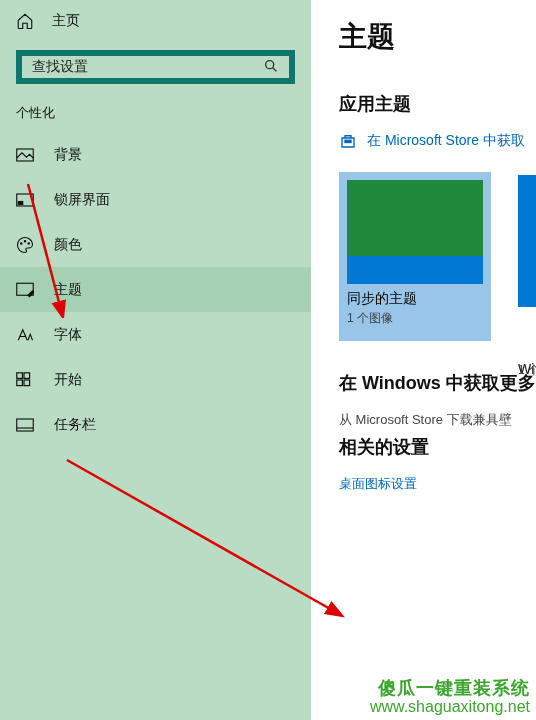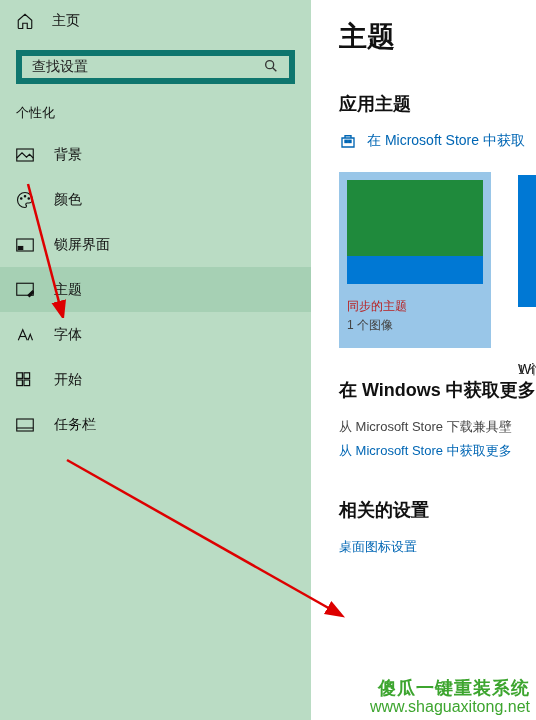--- a/index.html
+++ b/index.html
@@ -105,21 +105,21 @@
       position: relative;
     }
     .theme-thumb::after {
       content: '';
       position: absolute;
       left: 0; bottom: 0;
       width: 136px;
       height: 28px;
       background: #0078d4;
     }
-    .theme-card .tname { font-size: 12px; color: #b91c1c; margin-top: 14px; }
+    .theme-card .tname { font-size: 14px; color: #000000; margin-top: 6px; }
     .theme-card .tcount { font-size: 12px; color: #444; margin-top: 2px; }
     .partial-card {
       position: absolute;
       right: 0;
       top: 175px;
       width: 18px;
       height: 132px;
       background: #0078d4;
     }
     .partial-label {
@@ -202,38 +202,38 @@
     <span class="icon">
       <svg width="18" height="14" viewBox="0 0 24 18" fill="none" stroke="#111" stroke-width="1.5">
           <rect x="1" y="1" width="22" height="16"></rect>
           <polyline points="1,13 8,6 14,12 18,8 23,13"></polyline>
         </svg>
     </span>
     <span>背景</span>
   </div>
   <div class="nav-item">
     <span class="icon">
+      <svg width="18" height="14" viewBox="0 0 24 18" fill="none" stroke="#111" stroke-width="1.5">
+          <rect x="1" y="1" width="22" height="16"></rect>
+          <rect x="3" y="11" width="6" height="4" fill="#111"></rect>
+        </svg>
+    </span>
+    <span>锁屏界面</span>
+  </div>
+  <div class="nav-item">
+    <span class="icon">
       <svg width="18" height="18" viewBox="0 0 24 24" fill="none" stroke="#111" stroke-width="1.5">
           <path d="M12 2a10 10 0 1 0 0 20c1 0 2-1 2-2s-1-1-1-2 1-2 2-2h2a5 5 0 0 0 5-5c0-5-5-9-10-9z"></path>
           <circle cx="7" cy="10" r="1" fill="#111"></circle>
           <circle cx="12" cy="7" r="1" fill="#111"></circle>
           <circle cx="17" cy="10" r="1" fill="#111"></circle>
         </svg>
     </span>
     <span>颜色</span>
   </div>
-  <div class="nav-item">
-    <span class="icon">
-      <svg width="18" height="14" viewBox="0 0 24 18" fill="none" stroke="#111" stroke-width="1.5">
-          <rect x="1" y="1" width="22" height="16"></rect>
-          <rect x="3" y="11" width="6" height="4" fill="#111"></rect>
-        </svg>
-    </span>
-    <span>锁屏界面</span>
-  </div>
   <div class="nav-item selected">
     <span class="icon">
       <svg width="18" height="16" viewBox="0 0 24 20" fill="none" stroke="#111" stroke-width="1.5">
           <rect x="1" y="1" width="22" height="16"></rect>
           <path d="M16 17 l6-6 2 2 -6 6z" fill="#111"></path>
         </svg>
     </span>
     <span>主题</span>
   </div>
   <div class="nav-item">
@@ -284,21 +284,20 @@
   </div>
 
   <div class="theme-card">
     <div class="theme-thumb"></div>
     <div class="tname">同步的主题</div>
     <div class="tcount">1 个图像</div>
   </div>
 
   <h2>在 Windows 中获取更多</h2>
   <div class="sub-text">从 Microsoft Store 下载兼具壁</div>
-  <div class="sub-link">从 Microsoft Store 中获取更多</div>
 
   <h2>相关的设置</h2>
   <div class="desktop-link">桌面图标设置</div>
 </div>
 
 <div class="partial-card"></div>
 <div class="partial-label">Wi</div>
 <div class="partial-sub">1 个</div>
 
 <svg class="arrow" style="left:22px; top:178px;" width="50" height="140">

